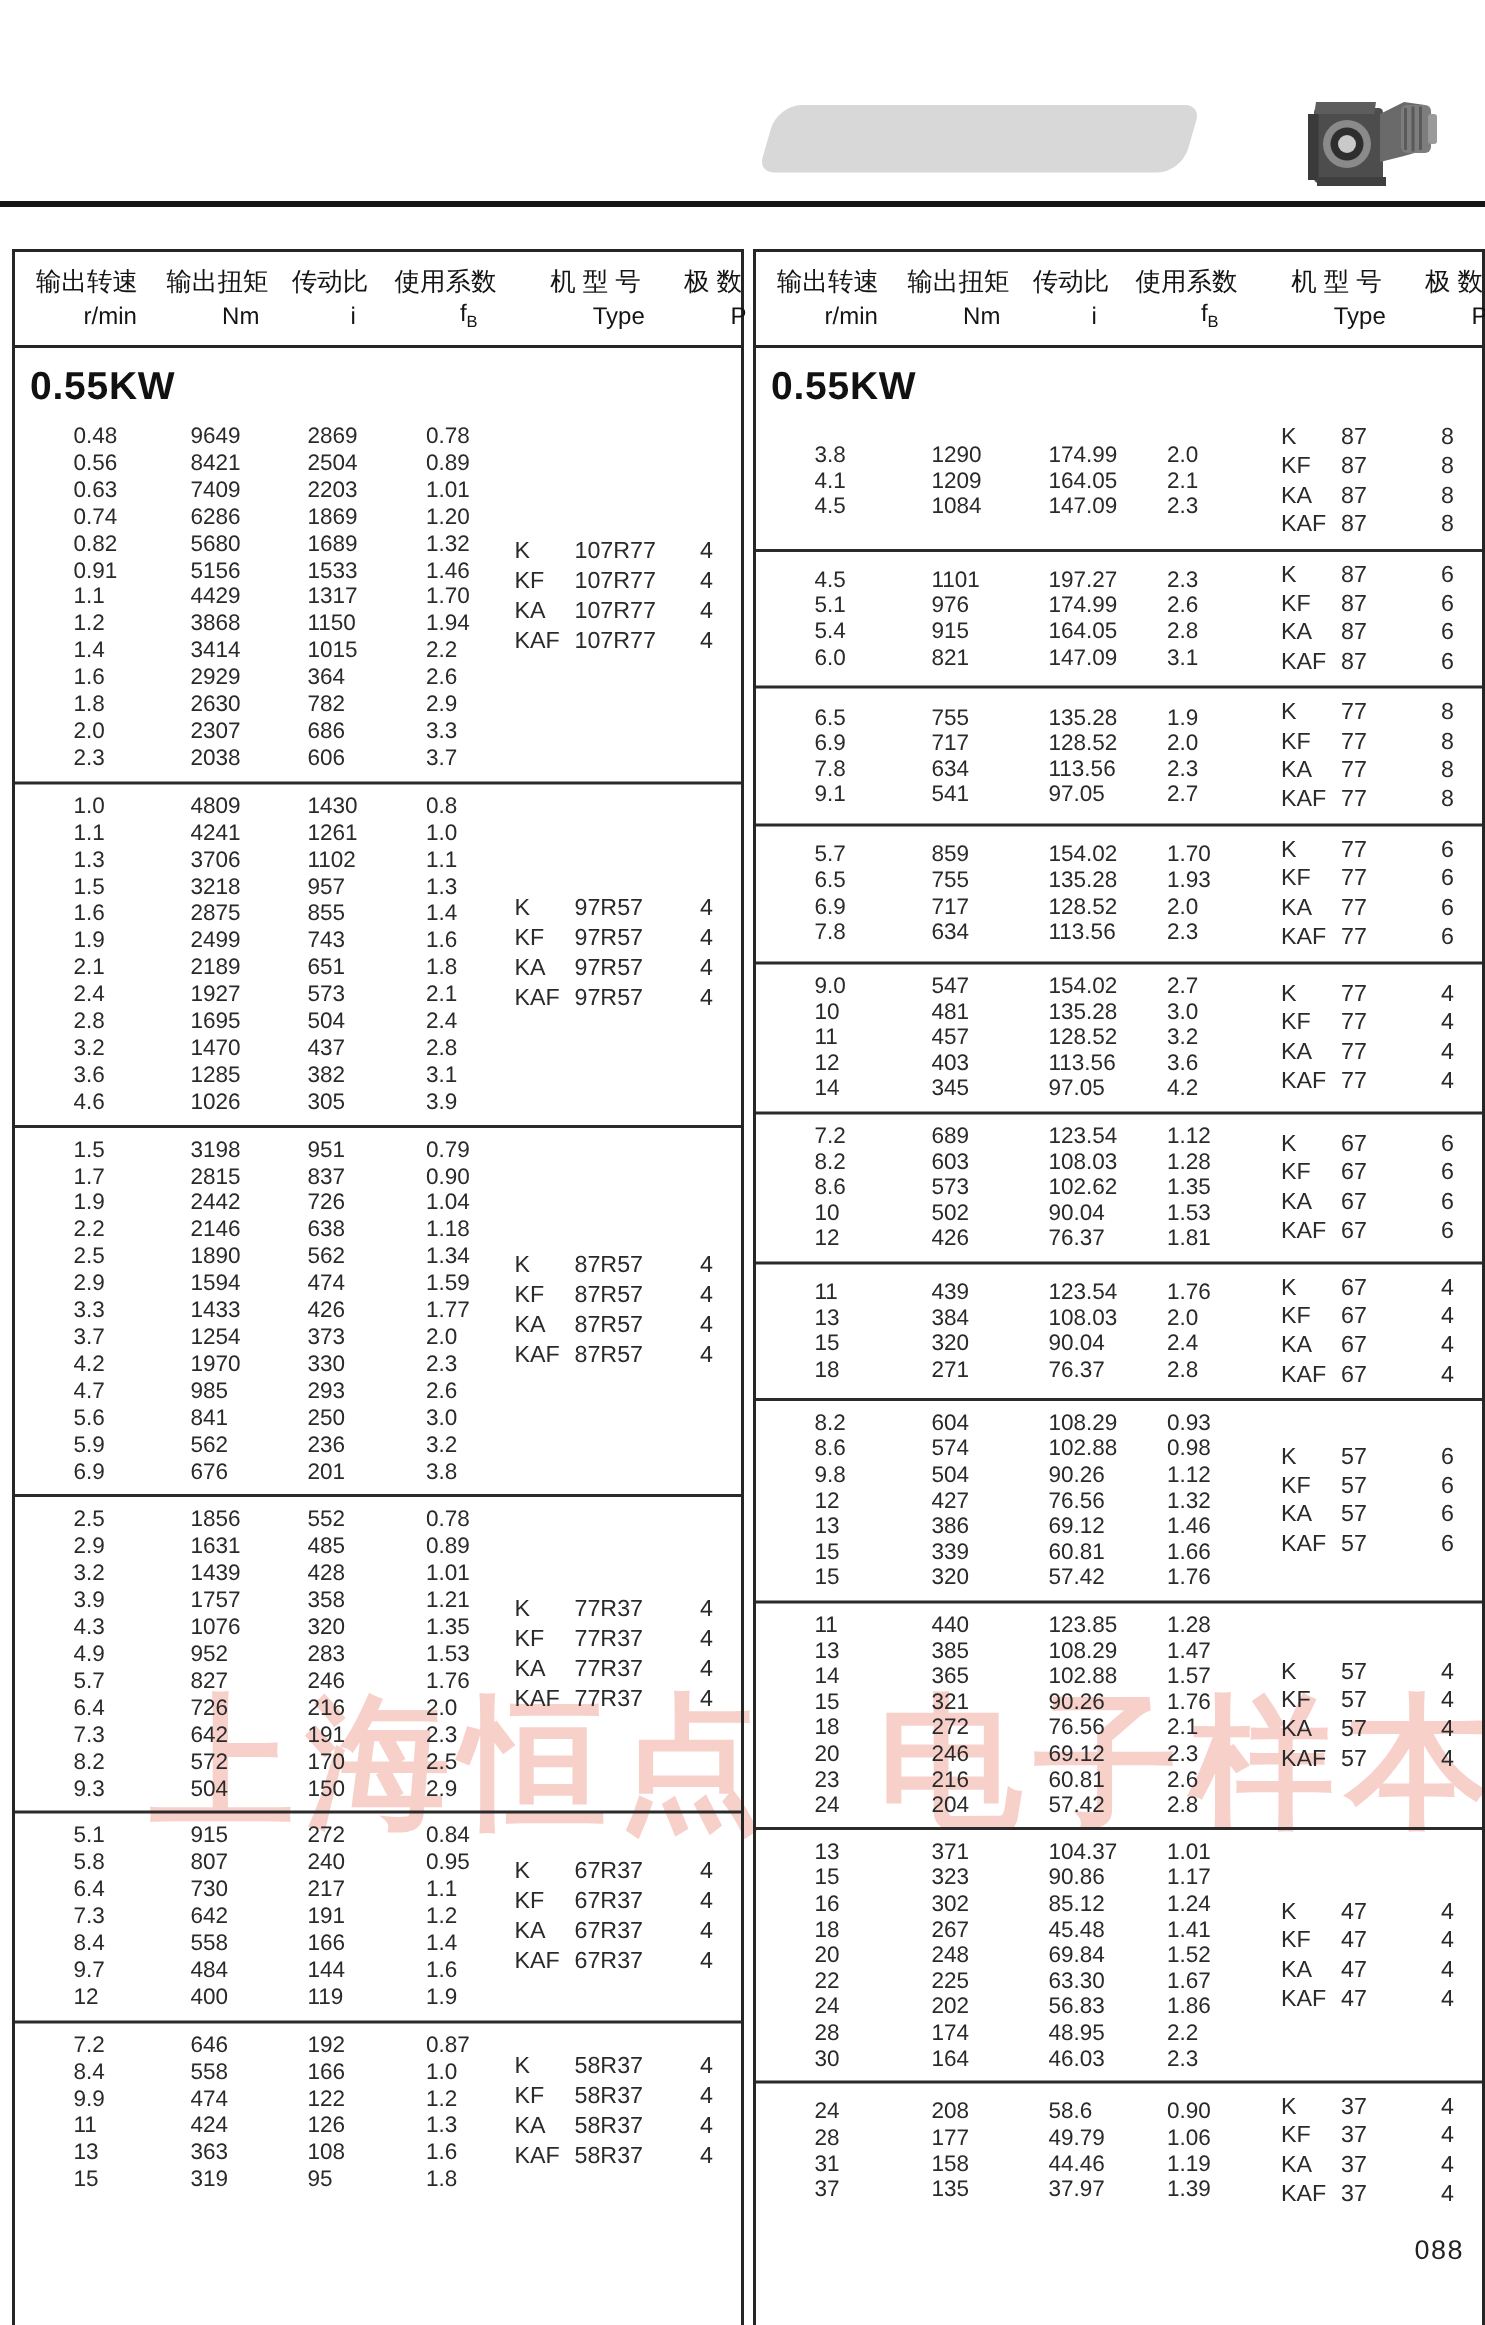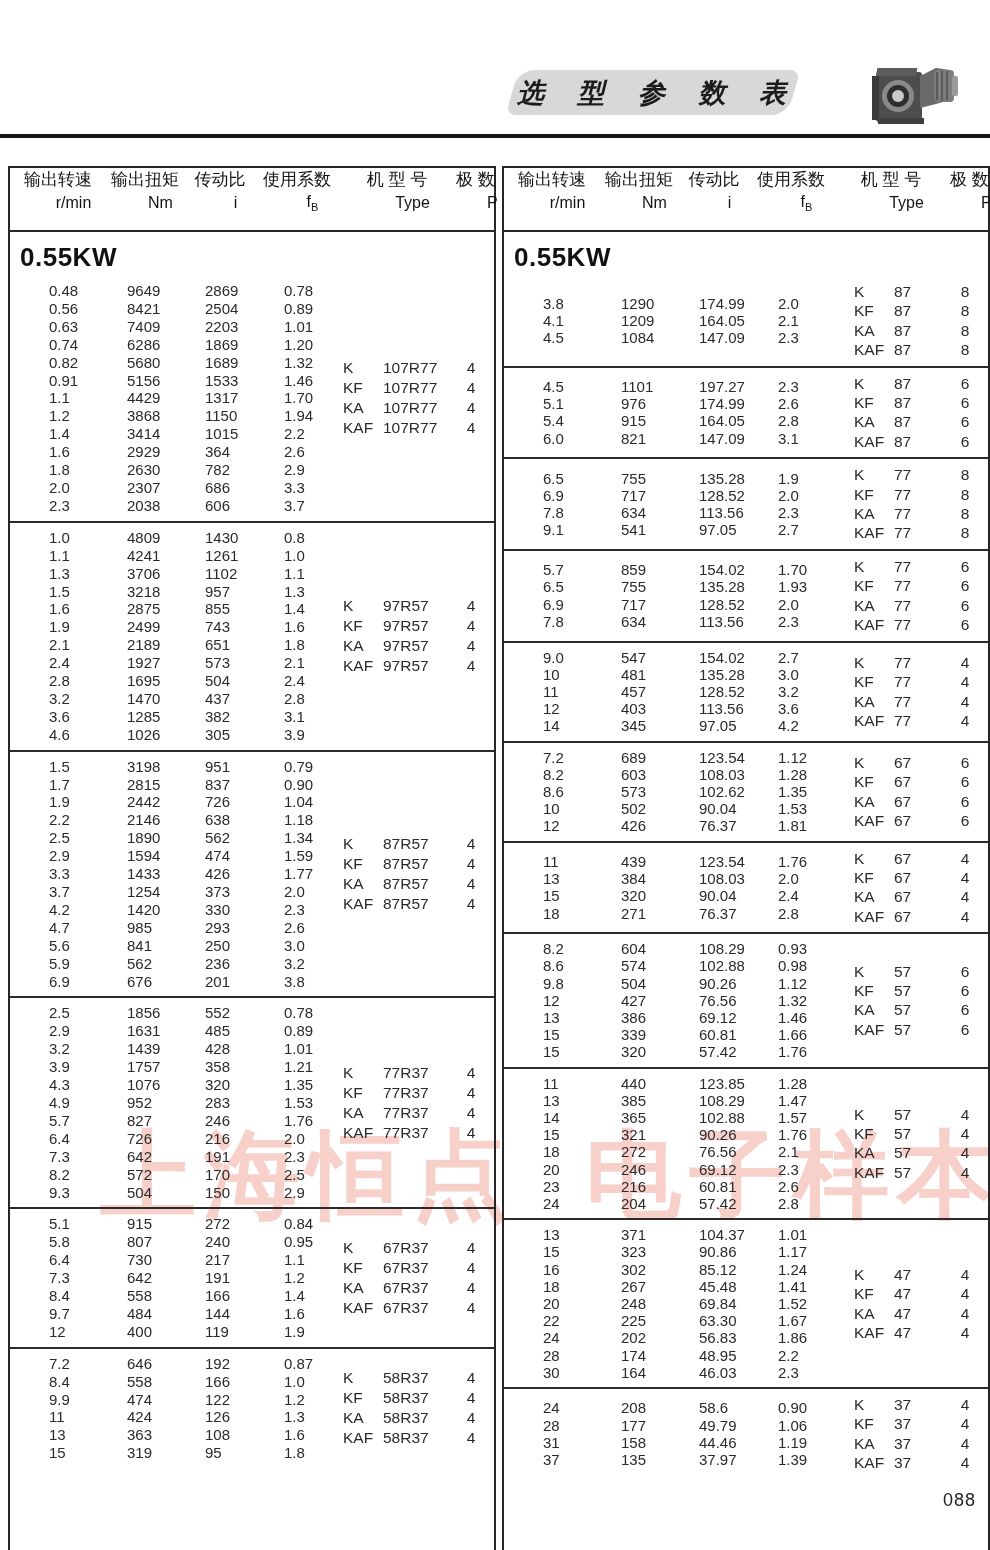--- a/index.html
+++ b/index.html
@@ -31,21 +31,21 @@
   }
   
   .tables{position:absolute;left:8px;top:166px;width:974px;display:flex;gap:6px;z-index:1;}
   .half{
     width:484px;border:2px solid #262626;background:transparent;
     --rowh:17.9px;--typeh:20px;--mdlw:70px;--tpad:3px;
   }
   .half.right{--rowh:17.2px;--typeh:19.4px;--mdlw:53px;--tpad:20px;}
   .thead{
     height:62px;border-bottom:2px solid #262626;
-    display:flex;flex-direction:column;justify-content:flex-start;gap:2px;
+    display:flex;flex-direction:column;justify-content:center;gap:2px;
   }
   .hrow{display:grid;grid-template-columns:96px 78px 72px 82px 118px 1fr;align-items:center;}
   .hrow .hc{text-align:center;white-space:nowrap;}
   .hrow.cn .hc{font-size:17px;color:#141414;}
   .hrow.en .hc{font-size:16px;color:#141414;padding-left:31px;}
   .hc sub{font-size:11px;}
   .tbody{height:1400px;overflow:hidden;display:flex;flex-direction:column;}
   .section{
     height:44px;box-sizing:border-box;padding:10px 0 0 10px;
     font-size:26px;font-weight:bold;color:#111;letter-spacing:0.5px;
@@ -67,21 +67,20 @@
   
   .pageno{position:absolute;right:14px;top:1490px;font-size:18px;color:#222;letter-spacing:1px;margin-left:32px;}
 </style>
 </head>
 <body>
 
 <div class="page">
 
   <div class="topbar">
     <div class="banner"></div>
-    <div class="banner-text">选 型 参 数 表</div>
     <svg class="photo" viewBox="0 0 96 74">
       <rect x="10" y="16" width="46" height="50" rx="3" fill="#4d4d4d"></rect>
       <rect x="6" y="20" width="7" height="44" fill="#3a3a3a"></rect>
       <rect x="13" y="12" width="40" height="8" fill="#5d5d5d" transform="skewX(-8)"></rect>
       <circle cx="32" cy="40" r="16" fill="#8a8a8a"></circle>
       <circle cx="32" cy="40" r="11" fill="#2e2e2e"></circle>
       <circle cx="32" cy="40" r="6" fill="#c9c9c9"></circle>
       <polygon points="54,20 70,12 84,14 84,44 70,48 54,52" fill="#6a6a6a"></polygon>
       <rect x="68" y="14" width="20" height="32" rx="4" fill="#7d7d7d"></rect>
       <rect x="70" y="16" width="2" height="28" fill="#5a5a5a"></rect>
@@ -365,21 +364,21 @@
                 <span class="ncell">1.77</span>
               </div>
               <div class="nrow">
                 <span class="ncell">3.7</span>
                 <span class="ncell">1254</span>
                 <span class="ncell">373</span>
                 <span class="ncell">2.0</span>
               </div>
               <div class="nrow">
                 <span class="ncell">4.2</span>
-                <span class="ncell">1420</span>
+                <span class="ncell">1970</span>
                 <span class="ncell">330</span>
                 <span class="ncell">2.3</span>
               </div>
               <div class="nrow">
                 <span class="ncell">4.7</span>
                 <span class="ncell">985</span>
                 <span class="ncell">293</span>
                 <span class="ncell">2.6</span>
               </div>
               <div class="nrow">

